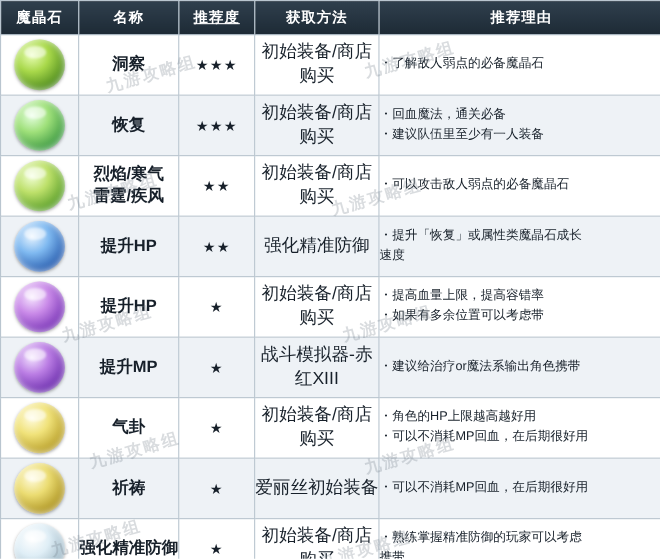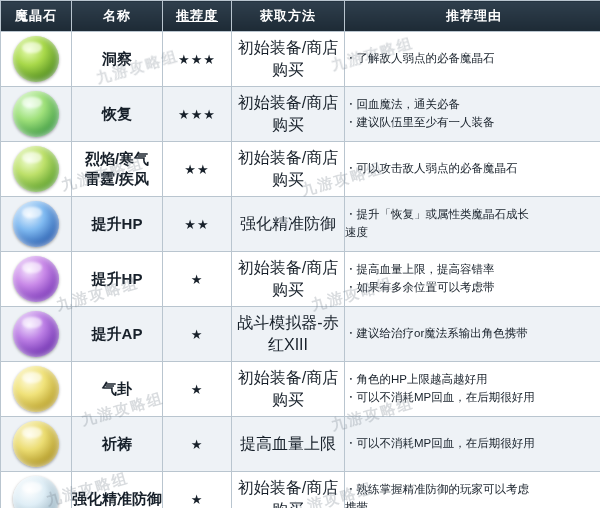--- a/index.html
+++ b/index.html
@@ -193,21 +193,21 @@
       <td class="cell-why">
         <div class="why-line">・提高血量上限，提高容错率</div>
         <div class="why-line">・如果有多余位置可以考虑带</div>
       </td>
     </tr>
 
     <tr class="alt">
       <td class="cell-icon">
         <div class="orb orb-purple2"></div>
       </td>
-      <td class="cell-name">提升AP</td>
+      <td class="cell-name">提升MP</td>
       <td class="cell-rec">★</td>
       <td class="cell-get">战斗模拟器-赤红XIII</td>
       <td class="cell-why">
         <div class="why-line">・建议给治疗or魔法系输出角色携带</div>
       </td>
     </tr>
 
     <tr>
       <td class="cell-icon">
         <div class="orb orb-yellow"></div>
@@ -220,21 +220,21 @@
         <div class="why-line">・可以不消耗MP回血，在后期很好用</div>
       </td>
     </tr>
 
     <tr class="alt">
       <td class="cell-icon">
         <div class="orb orb-yellow2"></div>
       </td>
       <td class="cell-name">祈祷</td>
       <td class="cell-rec">★</td>
-      <td class="cell-get">提高血量上限</td>
+      <td class="cell-get">爱丽丝初始装备</td>
       <td class="cell-why">
         <div class="why-line">・可以不消耗MP回血，在后期很好用</div>
       </td>
     </tr>
 
     <tr>
       <td class="cell-icon">
         <div class="orb orb-white"></div>
       </td>
       <td class="cell-name">强化精准防御</td>

